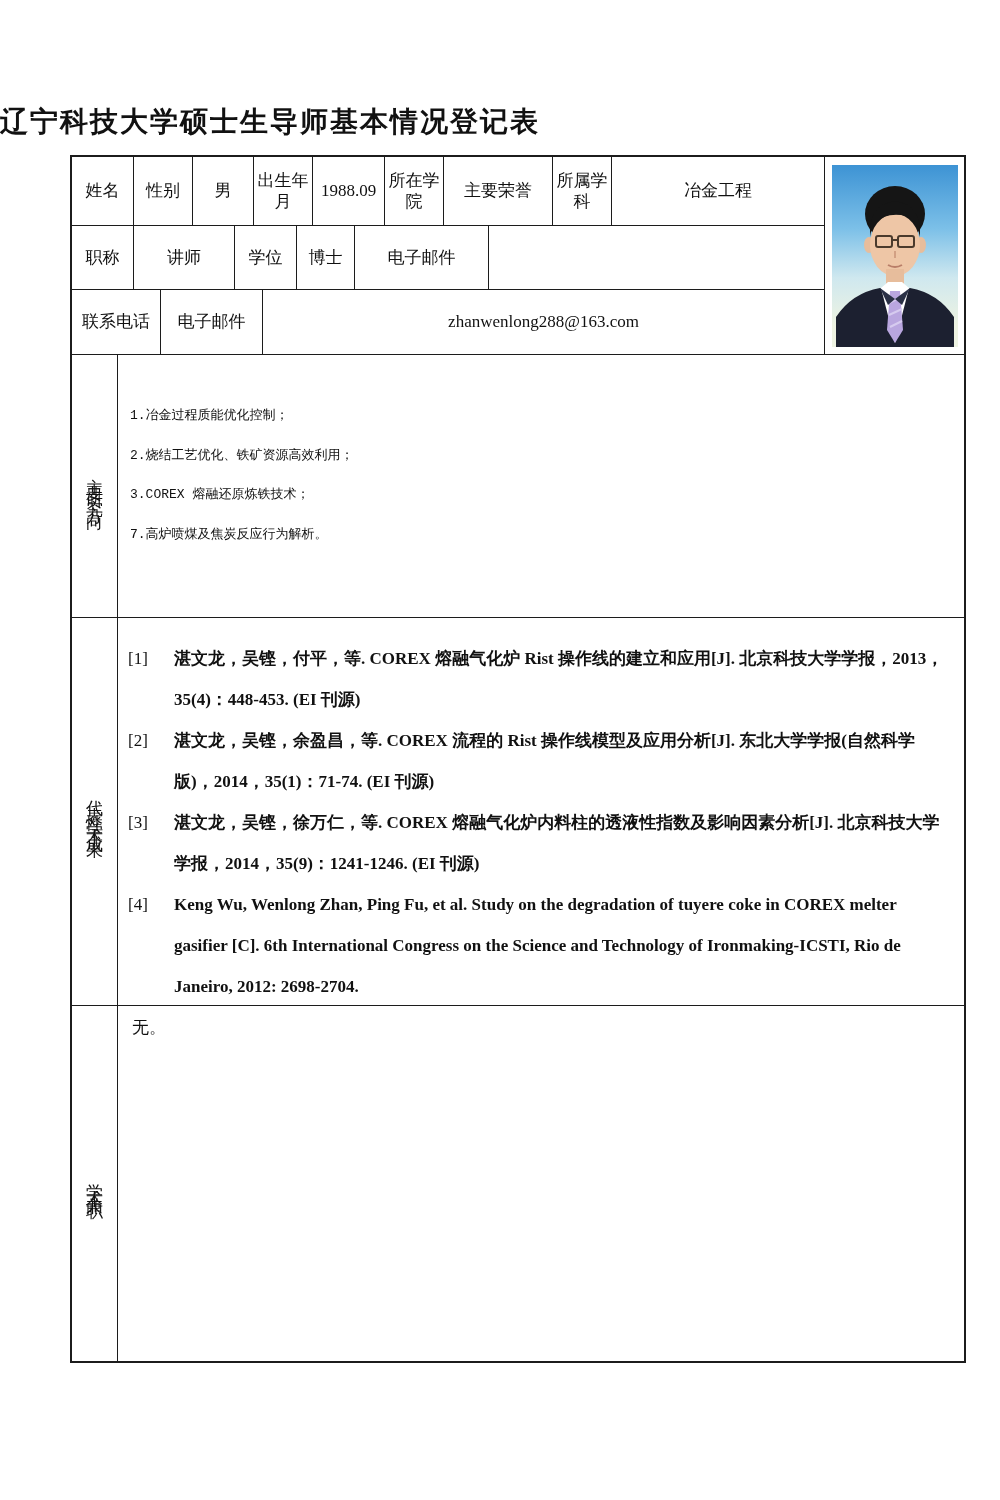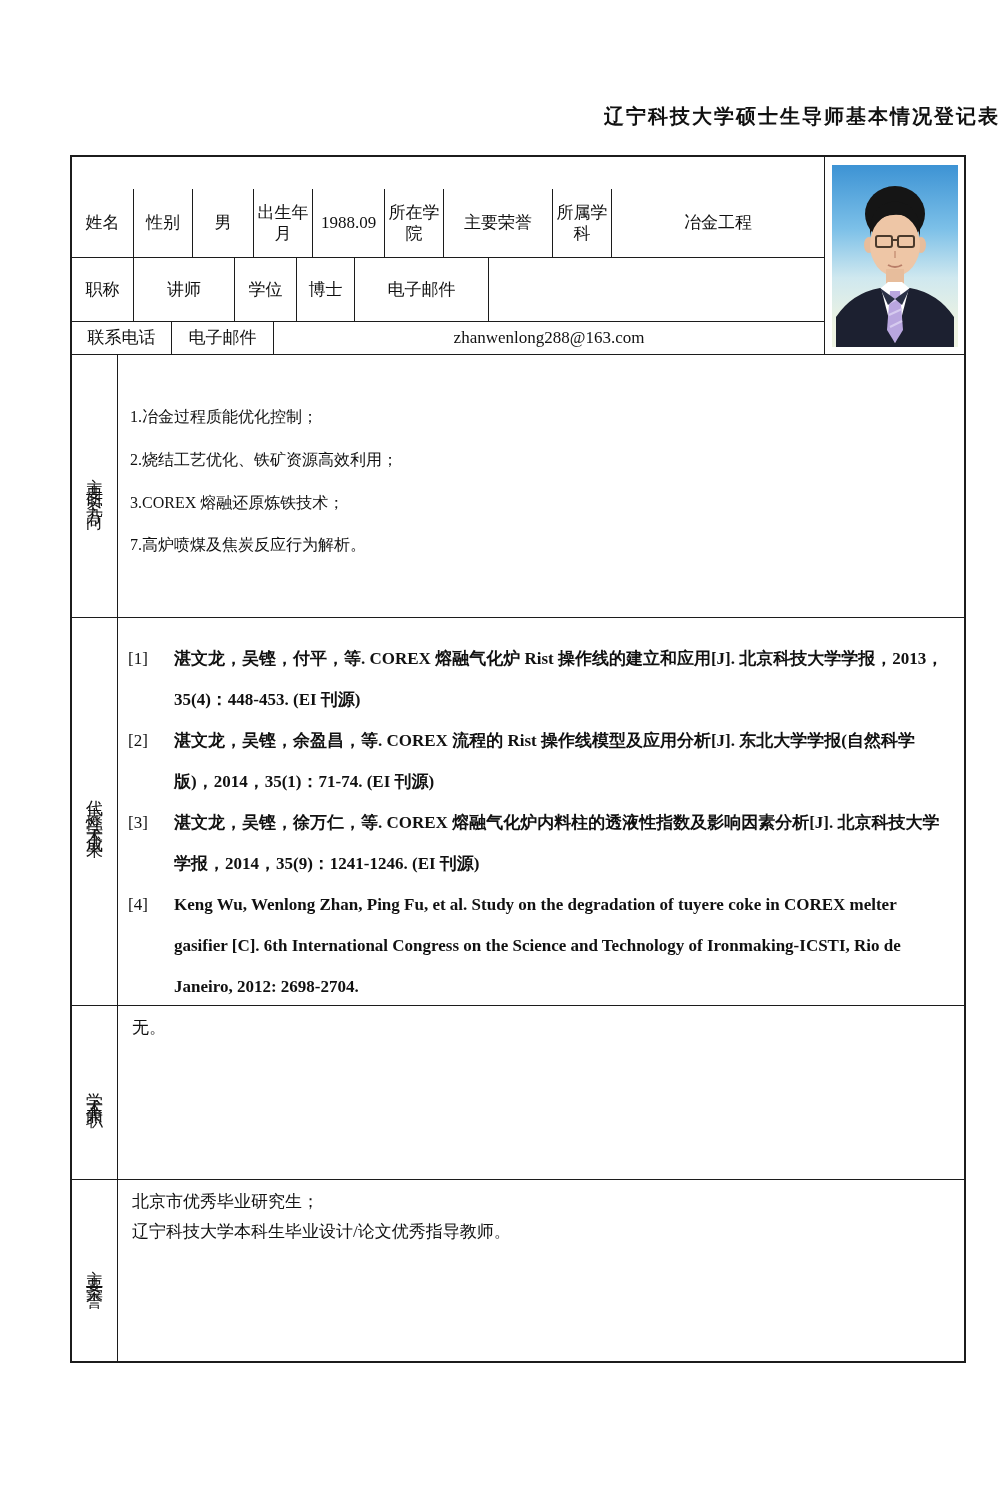--- a/index.html
+++ b/index.html
@@ -3,30 +3,30 @@
 <meta charset="utf-8">
 <style>
   html,body{margin:0;padding:0;background:#fff;}
   .page{
     position:relative;width:1000px;height:1500px;background:#ffffff;
     font-family:"Liberation Serif","DejaVu Serif",serif;color:#111;
     overflow:hidden;
   }
   .doc-title{
     position:absolute;top:103px;left:0;width:100%;
-    text-align:right;font-size:20px;font-weight:bold;letter-spacing:2px;margin:0;
+    text-align:left;font-size:28px;font-weight:bold;letter-spacing:2px;margin:0;
   }
   .form-table{
     position:absolute;left:70px;top:155px;width:896px;height:1208px;
     border:2px solid #1c1c1c;box-sizing:border-box;
     display:flex;flex-direction:column;font-size:17px;
   }
   
   .header-block{display:flex;height:197px;border-bottom:1px solid #1c1c1c;flex:none;}
-  .header-left{flex:1;display:flex;flex-direction:column;min-width:0;margin-top:32px;}
+  .header-left{flex:1;display:flex;flex-direction:column;min-width:0;}
   .hrow{display:flex;border-bottom:1px solid #1c1c1c;box-sizing:border-box;}
   .hrow1{height:69px;}
   .hrow2{height:64px;}
   .hrow3{flex:1;border-bottom:none;}
   .cell{
     border-right:1px solid #1c1c1c;box-sizing:border-box;
     display:flex;align-items:center;justify-content:center;
     text-align:center;padding:2px;line-height:1.25;
   }
   .grow{flex:1;border-right:none;text-align:right;}
@@ -43,21 +43,21 @@
   .section-label{
     width:46px;flex:none;border-right:1px solid #1c1c1c;box-sizing:border-box;
     display:flex;align-items:center;justify-content:center;
   }
   .vtext{
     writing-mode:vertical-rl;text-orientation:upright;
     letter-spacing:7px;font-size:17px;line-height:1;
   }
   .section-content{flex:1;min-width:0;box-sizing:border-box;}
   .research-body{padding:54px 14px 0 12px;}
-  .research-item{margin:0 0 26px 0;line-height:1.05;font-size:16px;}
+  .research-item{margin:0 0 26px 0;line-height:1.05;font-size:13px;font-family:Liberation Mono, monospace;}
   .achv-body{padding:20px 12px 0 10px;}
   .ref{display:flex;font-size:17px;line-height:41px;}
   .ref-num{width:46px;flex:none;}
   .ref-text{flex:1;min-width:0;font-weight:bold;}
   .parttime-body{padding:10px 14px;line-height:1.4;}
   .honors-body{padding:7px 14px;line-height:30px;}
   .honors-line{margin:0;}
 </style>
 </head>
 <body>
@@ -85,21 +85,21 @@
 
         <div class="hrow hrow2">
           <div class="cell" style="width:62px">职称</div>
           <div class="cell" style="width:101px">讲师</div>
           <div class="cell" style="width:62px">学位</div>
           <div class="cell" style="width:58px">博士</div>
           <div class="cell" style="width:134px">电子邮件</div>
         </div>
 
         <div class="hrow hrow3">
-          <div class="cell" style="width:100px">联系电话</div>
+          <div class="cell" style="width:89px">联系电话</div>
           <div class="cell" style="width:102px">电子邮件</div>
           <div class="cell grow">zhanwenlong288@163.com</div>
         </div>
 
       </div>
 
       <div class="photo-cell">
         <svg width="126" height="182" viewBox="0 0 126 182">
           <defs>
             <linearGradient id="pbg" x1="0" y1="0" x2="0" y2="1">
@@ -180,24 +180,15 @@
       </div>
     </div>
 
     <div class="section sec-parttime">
       <div class="section-label">
         <span class="vtext">学术兼职</span>
       </div>
       <div class="section-content parttime-body">无。</div>
     </div>
 
-    <div class="section sec-honors">
-      <div class="section-label">
-        <span class="vtext">主要荣誉</span>
-      </div>
-      <div class="section-content honors-body">
-        <p class="honors-line">北京市优秀毕业研究生；</p>
-        <p class="honors-line">辽宁科技大学本科生毕业设计/论文优秀指导教师。</p>
-      </div>
-    </div>
 
   </div>
 </div>
 
 </body></html>

